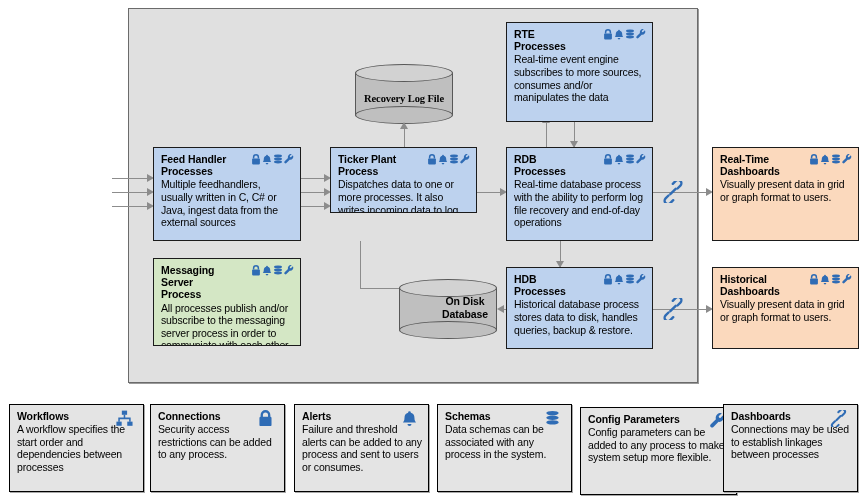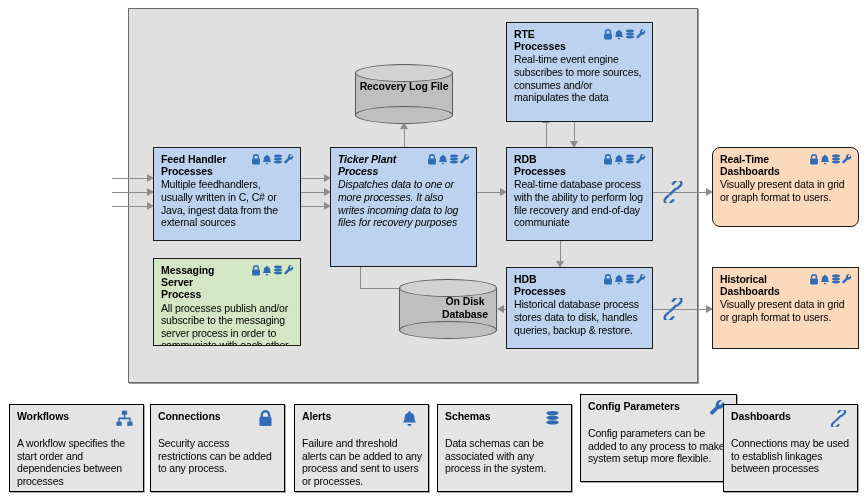--- a/index.html
+++ b/index.html
@@ -24,21 +24,21 @@
            gap:4px;}
   .bx-title{font-weight:bold;font-size:10.5px;line-height:12.2px;
             letter-spacing:-0.1px;white-space:pre-line;}
   .bx-icons{display:flex;align-items:center;gap:1px;flex:0 0 auto;
             padding-top:1px;}
   .bx-body{font-size:10.5px;line-height:12.6px;letter-spacing:-0.15px;
            margin-top:1px;}
 
   
   .legend .bx-title{font-size:10.5px;}
-  .legend .bx-body{margin-top:15px;}
+  .legend .bx-body{margin-top:1px;}
   .legend .bx-icons{transform:scale(1.55);transform-origin:top right;
                     padding-top:0;margin-right:4px;}
 
   
   .cyl{position:absolute;}
   .cyl .cbody{position:absolute;left:0;right:0;background:#bfbfbf;
               border-left:1px solid #585858;border-right:1px solid #585858;}
   .cyl .ctop{position:absolute;left:0;right:0;background:#d2d2d2;
              border:1px solid #585858;border-radius:50%;box-sizing:border-box;}
   .cyl .cbot{position:absolute;left:0;right:0;background:#bfbfbf;
@@ -69,21 +69,21 @@
 
 <div id="root">
 
   <div class="panel" style="left:128px;top:8px;width:568px;height:373px;"></div>
 
 
   <div class="cyl" style="left:355px;top:64px;width:98px;height:60px;">
     <div class="cbody" style="top:9px;height:42px;"></div>
     <div class="ctop" style="top:0;height:18px;"></div>
     <div class="cbot" style="top:42px;height:18px;"></div>
-    <div class="clabel" style="top:16px;">Recovery
+    <div class="clabel" style="top:28px;font-family:Liberation Serif, serif;">Recovery
 Log File</div>
   </div>
 
   <div class="cyl" style="left:399px;top:279px;width:98px;height:60px;">
     <div class="cbody" style="top:9px;height:42px;"></div>
     <div class="ctop" style="top:0;height:18px;"></div>
     <div class="cbot" style="top:42px;height:18px;"></div>
     <div class="clabel" style="top:16px;padding-left:34px;">On Disk
 Database</div>
   </div>
@@ -173,21 +173,21 @@
         <span>
             <svg width="10" height="11" viewBox="0 0 10 11">
               <path d="M8.9 1.2 6.9 3.2 6.0 3.0 5.8 2.1 7.8 0.1a3.1 3.1 0 0 0-3.8 3.9l-3.3 3.3a1.2 1.2 0 0 0 1.7 1.7l3.3-3.3a3.1 3.1 0 0 0 3.2-4.5z" fill="#2f6cb5"></path>
             </svg>
           </span>
       </div>
     </div>
     <div class="bx-body">Multiple feedhandlers, usually written in C, C# or Java, ingest data from the external sources</div>
   </div>
 
-  <div class="box blue" style="left:330px;top:147px;width:147px;height:120px;font-style:italic;">
+  <div class="box blue" style="left:330px;top:147px;width:147px;height:66px;">
     <div class="bx-head">
       <div class="bx-title">Ticker Plant
 Process</div>
       <div class="bx-icons">
         <span>
             <svg width="10" height="11" viewBox="0 0 10 11">
               <path d="M2.6 4.6V3.2a2.4 2.4 0 0 1 4.8 0v1.4" stroke="#2f6cb5" stroke-width="1.5" fill="none"></path>
               <rect x="1.1" y="4.4" width="7.8" height="6" rx="0.8" fill="#2f6cb5"></rect>
             </svg>
           </span>
@@ -272,21 +272,21 @@
               <ellipse cx="5" cy="8" rx="4" ry="1.4" fill="#2f6cb5"></ellipse>
             </svg>
           </span>
         <span>
             <svg width="10" height="11" viewBox="0 0 10 11">
               <path d="M8.9 1.2 6.9 3.2 6.0 3.0 5.8 2.1 7.8 0.1a3.1 3.1 0 0 0-3.8 3.9l-3.3 3.3a1.2 1.2 0 0 0 1.7 1.7l3.3-3.3a3.1 3.1 0 0 0 3.2-4.5z" fill="#2f6cb5"></path>
             </svg>
           </span>
       </div>
     </div>
-    <div class="bx-body">Real-time database process with the ability to perform log file recovery and end-of-day communiate</div>
+    <div class="bx-body">Real-time database process with the ability to perform log file recovery and end-of-day operations</div>
   </div>
 
   <div class="box blue" style="left:506px;top:267px;width:147px;height:82px;">
     <div class="bx-head">
       <div class="bx-title">HDB
 Processes</div>
       <div class="bx-icons">
         <span>
             <svg width="10" height="11" viewBox="0 0 10 11">
               <path d="M2.6 4.6V3.2a2.4 2.4 0 0 1 4.8 0v1.4" stroke="#2f6cb5" stroke-width="1.5" fill="none"></path>
@@ -343,21 +343,21 @@
         <span>
             <svg width="10" height="11" viewBox="0 0 10 11">
               <path d="M8.9 1.2 6.9 3.2 6.0 3.0 5.8 2.1 7.8 0.1a3.1 3.1 0 0 0-3.8 3.9l-3.3 3.3a1.2 1.2 0 0 0 1.7 1.7l3.3-3.3a3.1 3.1 0 0 0 3.2-4.5z" fill="#2f6cb5"></path>
             </svg>
           </span>
       </div>
     </div>
     <div class="bx-body">All processes publish and/or subscribe to the messaging server process in order to communiate with each other.</div>
   </div>
 
-  <div class="box orange" style="left:712px;top:147px;width:147px;height:80px;border-radius:8px;">
+  <div class="box orange" style="left:712px;top:147px;width:147px;height:94px;">
     <div class="bx-head">
       <div class="bx-title">Real-Time
 Dashboards</div>
       <div class="bx-icons">
         <span>
             <svg width="10" height="11" viewBox="0 0 10 11">
               <path d="M2.6 4.6V3.2a2.4 2.4 0 0 1 4.8 0v1.4" stroke="#2f6cb5" stroke-width="1.5" fill="none"></path>
               <rect x="1.1" y="4.4" width="7.8" height="6" rx="0.8" fill="#2f6cb5"></rect>
             </svg>
           </span>
@@ -455,40 +455,40 @@
       <div class="bx-title">Alerts</div>
       <div class="bx-icons">
         <span>
             <svg width="11" height="11" viewBox="0 0 10 11">
               <path d="M5 0.8a0.9 0.9 0 0 1 0.9 0.9c1.6 0.4 2.3 1.7 2.3 3.3 0 1.9 0.7 2.6 1 3H0.8c0.3-0.4 1-1.1 1-3 0-1.6 0.7-2.9 2.3-3.3A0.9 0.9 0 0 1 5 0.8z" fill="#2f6cb5"></path>
               <path d="M3.7 9.1a1.3 1.3 0 0 0 2.6 0z" fill="#2f6cb5"></path>
             </svg>
           </span>
       </div>
     </div>
-    <div class="bx-body">Failure and threshold alerts can be added to any process and sent to users or processes.</div>
+    <div class="bx-body">Failure and threshold alerts can be added to any process and sent to users or consumes.</div>
   </div>
 
   <div class="box legend" style="left:437px;top:404px;width:135px;height:88px;">
     <div class="bx-head">
       <div class="bx-title">Schemas</div>
       <div class="bx-icons">
         <span>
             <svg width="11" height="11" viewBox="0 0 10 11">
               <ellipse cx="5" cy="2" rx="4" ry="1.4" fill="#2f6cb5"></ellipse>
               <ellipse cx="5" cy="5" rx="4" ry="1.4" fill="#2f6cb5"></ellipse>
               <ellipse cx="5" cy="8" rx="4" ry="1.4" fill="#2f6cb5"></ellipse>
             </svg>
           </span>
       </div>
     </div>
     <div class="bx-body">Data schemas can be associated with any process in the system.</div>
   </div>
 
-  <div class="box legend" style="left:580px;top:394px;width:157px;height:88px;">
+  <div class="box legend" style="left:580px;top:407px;width:157px;height:88px;">
     <div class="bx-head">
       <div class="bx-title">Config Parameters</div>
       <div class="bx-icons">
         <span>
             <svg width="11" height="11" viewBox="0 0 10 11">
               <path d="M8.9 1.2 6.9 3.2 6.0 3.0 5.8 2.1 7.8 0.1a3.1 3.1 0 0 0-3.8 3.9l-3.3 3.3a1.2 1.2 0 0 0 1.7 1.7l3.3-3.3a3.1 3.1 0 0 0 3.2-4.5z" fill="#2f6cb5"></path>
             </svg>
           </span>
       </div>
     </div>

